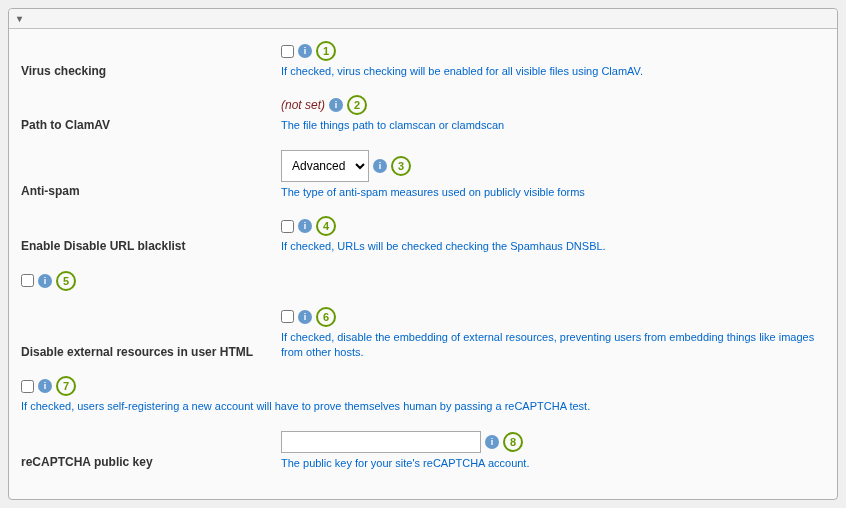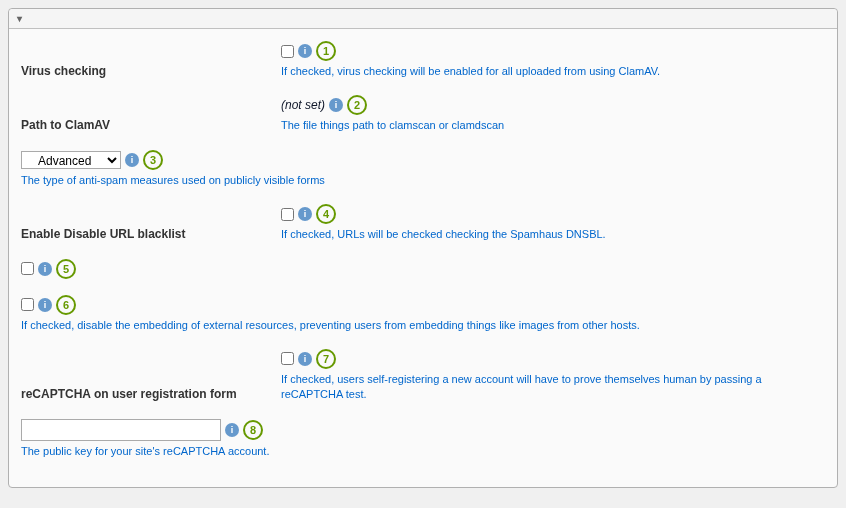--- a/index.html
+++ b/index.html
@@ -96,29 +96,29 @@
     }
     input[type="text"] {
       width: 200px;
       height: 22px;
       border: 1px solid #aaa;
       padding: 2px 4px;
       font-size: 12px;
       background: white;
     }
     select {
-      height: 18px;
+      height: 32px;
       border: 1px solid #aaa;
-      padding: 1px 12px;
+      padding: 1px 6px;
       font-size: 12px;
       background: white;
       cursor: pointer;
     }
     .not-set {
-      color: #0f172a;
+      color: #7f1d1d;
       font-style: italic;
       font-size: 12px;
     }
     .panel-content {
       padding: 4px 0;
     }
   </style>
 </head>
 <body>
 
@@ -129,35 +129,36 @@
   </div>
   <div class="panel-content" id="rows-container">
   <div class="settings-row">
         <div class="settings-label">Virus checking</div>
         <div class="settings-control">
           <div class="control-row">
             <input type="checkbox" style="">
             <span class="info-icon">i</span>
             <span class="step-badge">1</span>
           </div>
-          <div class="help-text">If checked, virus checking will be enabled for all uploaded from using ClamAV.</div>
+          <div class="help-text">If checked, virus checking will be enabled for all visible files using ClamAV.</div>
         </div>
       </div>
       <div class="settings-row">
         <div class="settings-label">Path to ClamAV</div>
         <div class="settings-control">
           <div class="control-row">
             <span class="not-set">(not set)</span>
             <span class="info-icon">i</span>
             <span class="step-badge">2</span>
           </div>
           <div class="help-text">The file things path to clamscan or clamdscan</div>
         </div>
       </div>
       <div class="settings-row">
+        <div class="settings-label">Anti-spam</div>
         <div class="settings-control">
           <div class="control-row">
             <select><option value="Advanced">Advanced</option><option value="Basic">Basic</option><option value="None">None</option></select>
             <span class="info-icon">i</span>
             <span class="step-badge">3</span>
           </div>
           <div class="help-text">The type of anti-spam measures used on publicly visible forms</div>
         </div>
       </div>
       <div class="settings-row">
@@ -174,41 +175,42 @@
       <div class="settings-row">
         <div class="settings-control">
           <div class="control-row">
             <input type="checkbox" style="">
             <span class="info-icon">i</span>
             <span class="step-badge">5</span>
           </div>
         </div>
       </div>
       <div class="settings-row">
+        <div class="settings-label">Disable external resources in user HTML</div>
         <div class="settings-control">
           <div class="control-row">
             <input type="checkbox" style="">
             <span class="info-icon">i</span>
             <span class="step-badge">6</span>
           </div>
           <div class="help-text">If checked, disable the embedding of external resources, preventing users from embedding things like images from other hosts.</div>
         </div>
       </div>
       <div class="settings-row">
-        <div class="settings-label">reCAPTCHA on user registration form</div>
         <div class="settings-control">
           <div class="control-row">
             <input type="checkbox" style="">
             <span class="info-icon">i</span>
             <span class="step-badge">7</span>
           </div>
           <div class="help-text">If checked, users self-registering a new account will have to prove themselves human by passing a reCAPTCHA test.</div>
         </div>
       </div>
       <div class="settings-row">
+        <div class="settings-label">reCAPTCHA public key</div>
         <div class="settings-control">
           <div class="control-row">
             <input type="text" style="">
             <span class="info-icon">i</span>
             <span class="step-badge">8</span>
           </div>
           <div class="help-text">The public key for your site's reCAPTCHA account.</div>
         </div>
       </div>
       <div class="settings-row"></div>

